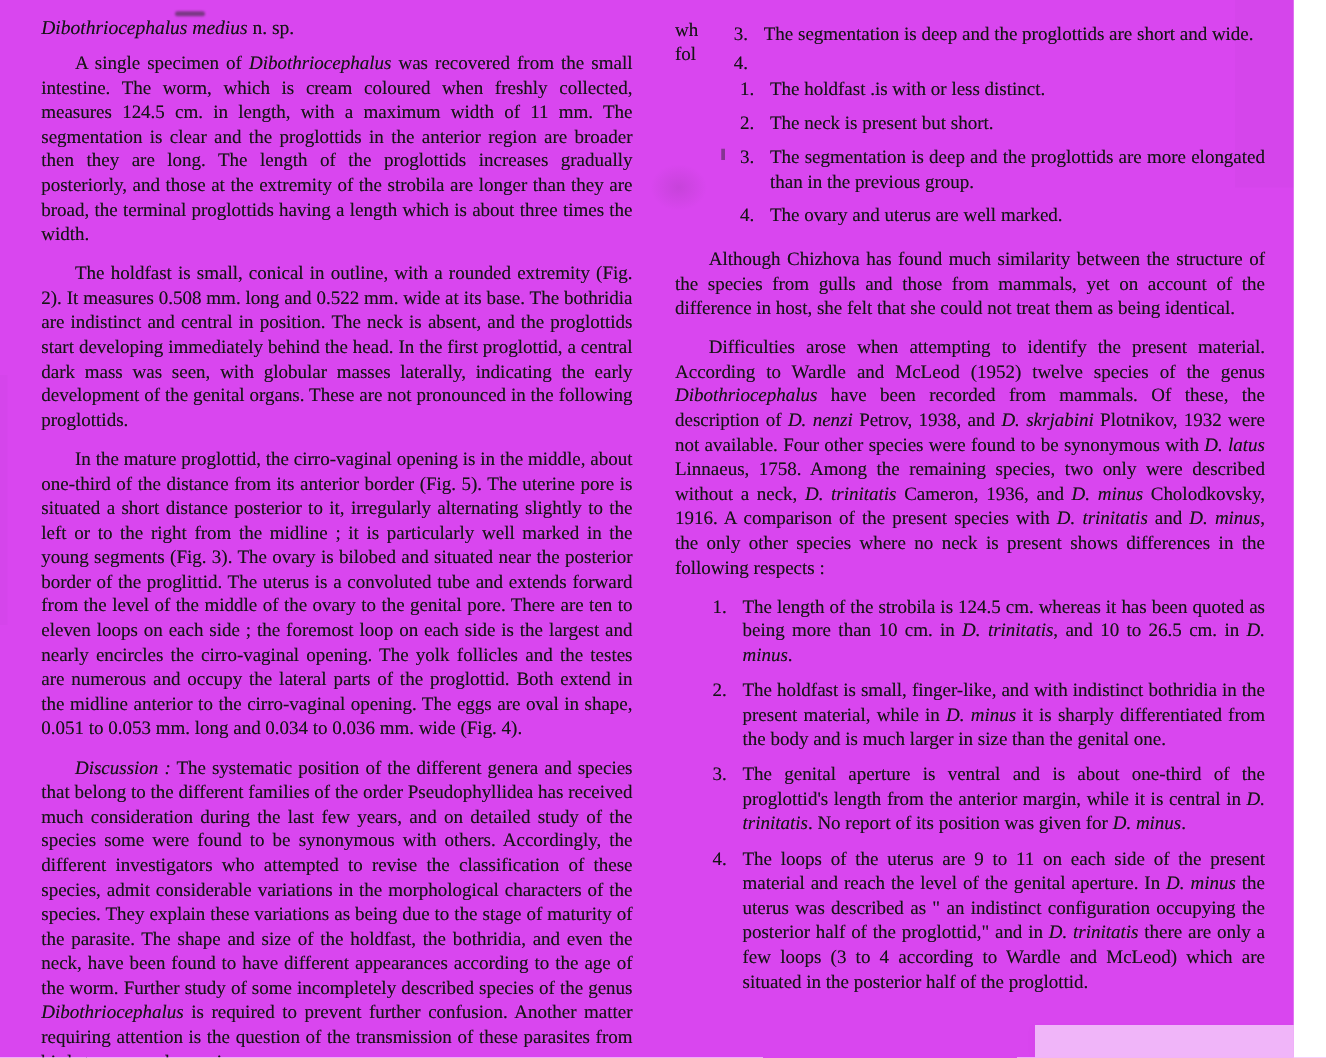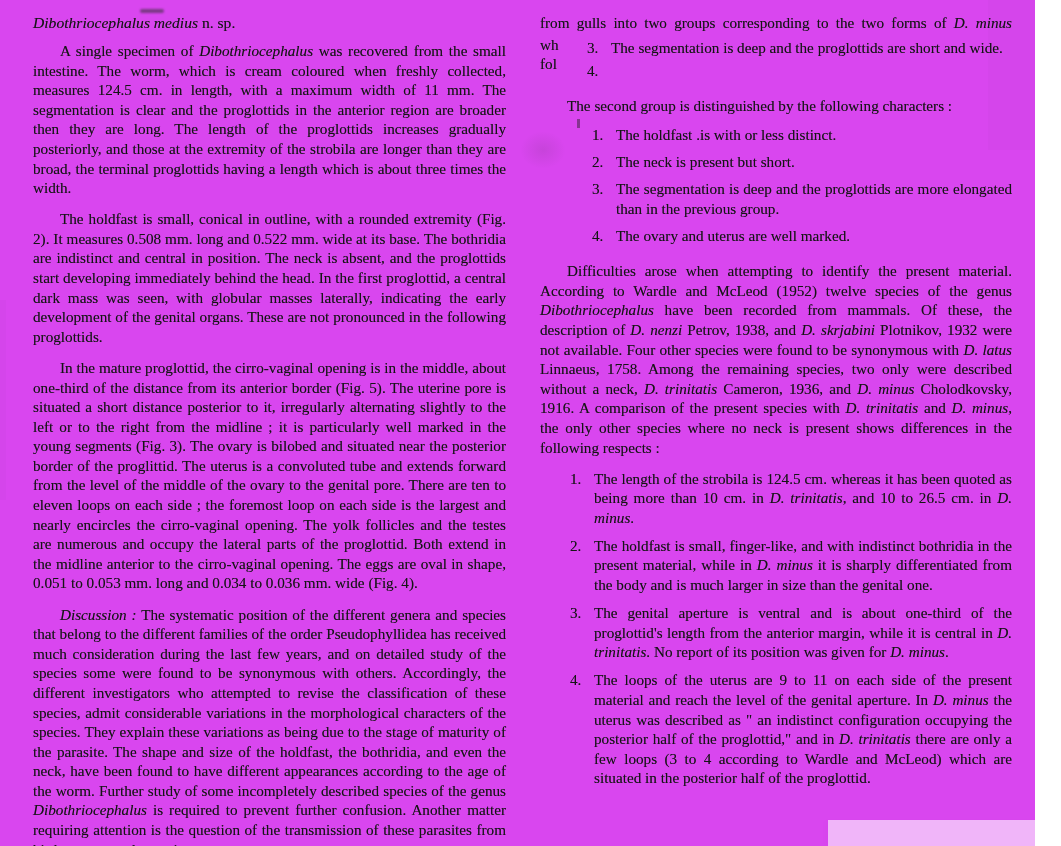--- a/index.html
+++ b/index.html
@@ -104,36 +104,34 @@
 
     <p class="para">The holdfast is small, conical in outline, with a rounded extremity (Fig. 2).  It measures 0.508 mm. long and 0.522 mm. wide at its base. The bothridia are indistinct and central in position.  The neck is absent, and the proglottids start developing immediately behind the head.  In the first proglottid, a central dark mass was seen, with globular masses laterally, indicating the early development of the genital organs.  These are not pronounced in the following proglottids.</p>
 
     <p class="para">In the mature proglottid, the cirro-vaginal opening is in the middle, about one-third of the distance from its anterior border (Fig. 5).  The uterine pore is situated a short distance posterior to it, irregularly alternating slightly to the left or to the right from the midline ;  it is particularly well marked in the young segments (Fig. 3).  The ovary is bilobed and situated near the posterior border of the proglittid. The uterus is a convoluted tube and extends forward from the level of the middle of the ovary to the genital pore.  There are ten to eleven loops on each side ;  the foremost loop on each side is the largest and nearly encircles the cirro-vaginal opening.  The yolk follicles and the testes are numerous and occupy the lateral parts of the proglottid. Both extend in the midline anterior to the cirro-vaginal opening.  The eggs are oval in shape, 0.051 to 0.053 mm. long and 0.034 to 0.036 mm. wide (Fig. 4).</p>
 
     <p class="para"><span class="it">Discussion :</span><span>  The systematic position of the different genera and species that belong to the different families of the order Pseudophyllidea has received much consideration during the last few years, and on detailed study of the species some were found to be synonymous with others.  Accordingly, the different investigators who attempted to revise the classification of these species, admit considerable variations in the morphological characters of the species.  They explain these variations as being due to the stage of maturity of the parasite.  The shape and size of the holdfast, the bothridia, and even the neck, have been found to have different appearances according to the age of the worm.  Further study of some incompletely described species of the genus </span><span class="it">Dibothriocephalus</span><span> is required to prevent further confusion. Another matter requiring attention is the question of the transmission of these parasites from birds to mammals, or vice versa.</span></p>
   </div>
 
   <div class="col col-right">
 
-    <div class="chz-l2"><span>from gulls into two groups corresponding to the two forms of </span><span class="it">D. minus</span></div>
 
     <div class="overlap">
       <span class="frag frag-wh">wh</span>
       <span class="frag frag-fol">fol</span>
 
       <div class="ov-item ov-item-3">
         <span class="n">3.</span>
         <span class="t">The segmentation is deep and the proglottids are short and wide.</span>
       </div>
       <div class="ov-item ov-item-4">
         <span class="n">4.</span>
       </div>
     </div>
 
-    <div class="intro-line">The second group is distinguished by the following characters :</div>
 
     <div class="list g2-list">
       <div class="li">
         <span class="n">1.</span>
         <span class="t">The holdfast .is with or less distinct.</span>
       </div>
       <div class="li">
         <span class="n">2.</span>
         <span class="t">The neck is present but short.</span>
       </div>
@@ -142,20 +140,21 @@
         <span class="t">The segmentation is deep and the proglottids are more elongated than in the previous group.</span>
       </div>
       <div class="li">
         <span class="n">4.</span>
         <span class="t">The ovary and uterus are well marked.</span>
       </div>
     </div>
 
     <div class="spacer-8"></div>
 
+    <p class="para">Although Chizhova has found much similarity between the structure of the species from gulls and those from mammals, yet on account of the difference in host, she felt that she could not treat them as being identical.</p>
 
     <p class="para"><span>Difficulties arose when attempting to identify the present material. According to Wardle and McLeod (1952) twelve species of the genus </span><span class="it">Dibothriocephalus</span><span> have been recorded from mammals.  Of these, the description of </span><span class="it">D. nenzi</span><span> Petrov, 1938, and </span><span class="it">D. skrjabini</span><span> Plotnikov, 1932 were not available.  Four other species were found to be synonymous with </span><span class="it">D. latus</span><span> Linnaeus, 1758.  Among the remaining species, two only were described without a neck, </span><span class="it">D. trinitatis</span><span> Cameron, 1936, and </span><span class="it">D. minus</span><span> Cholodkovsky, 1916.  A comparison of the present species with </span><span class="it">D. trinitatis</span><span> and </span><span class="it">D. minus</span><span>, the only other species where no neck is present shows differences in the following respects :</span></p>
 
     <div class="list diff-list">
       <div class="li">
         <span class="n">1.</span>
         <span class="t"><span>The length of the strobila is 124.5 cm. whereas it has been quoted as being more than 10 cm. in </span><span class="it">D. trinitatis</span><span>, and 10 to 26.5 cm. in </span><span class="it">D. minus</span><span>.</span></span>
       </div>
       <div class="li">
         <span class="n">2.</span>

